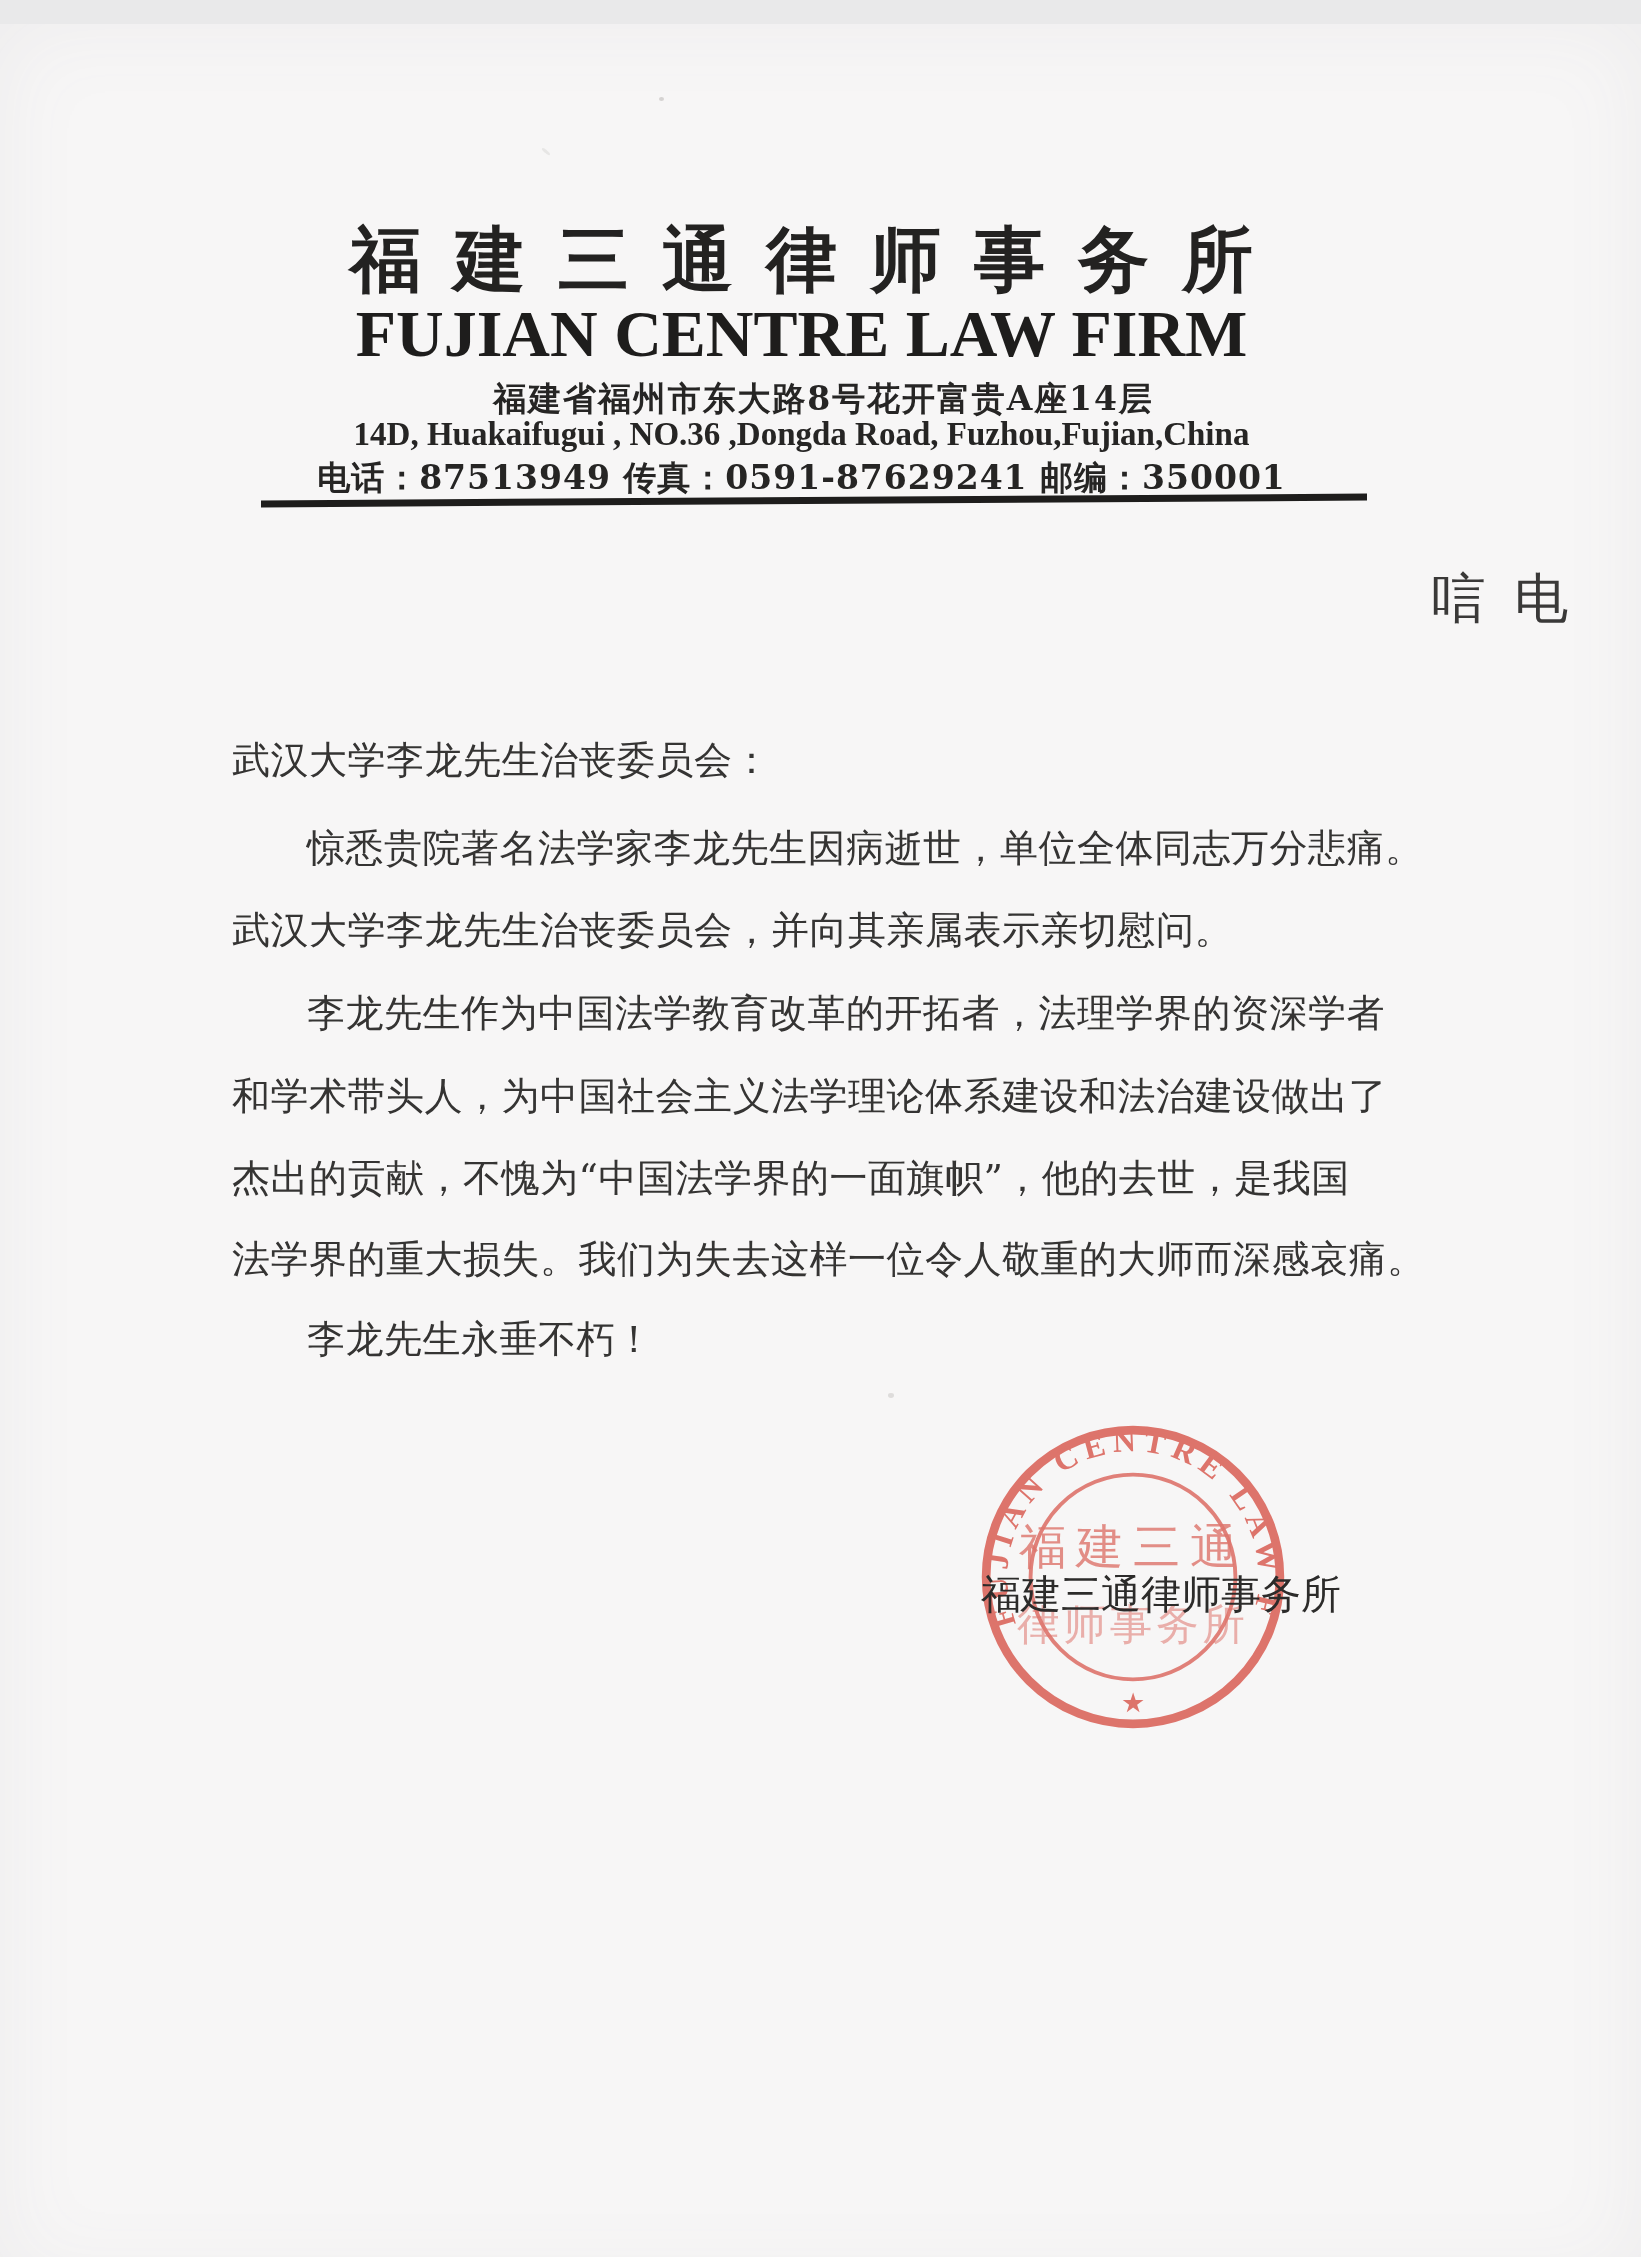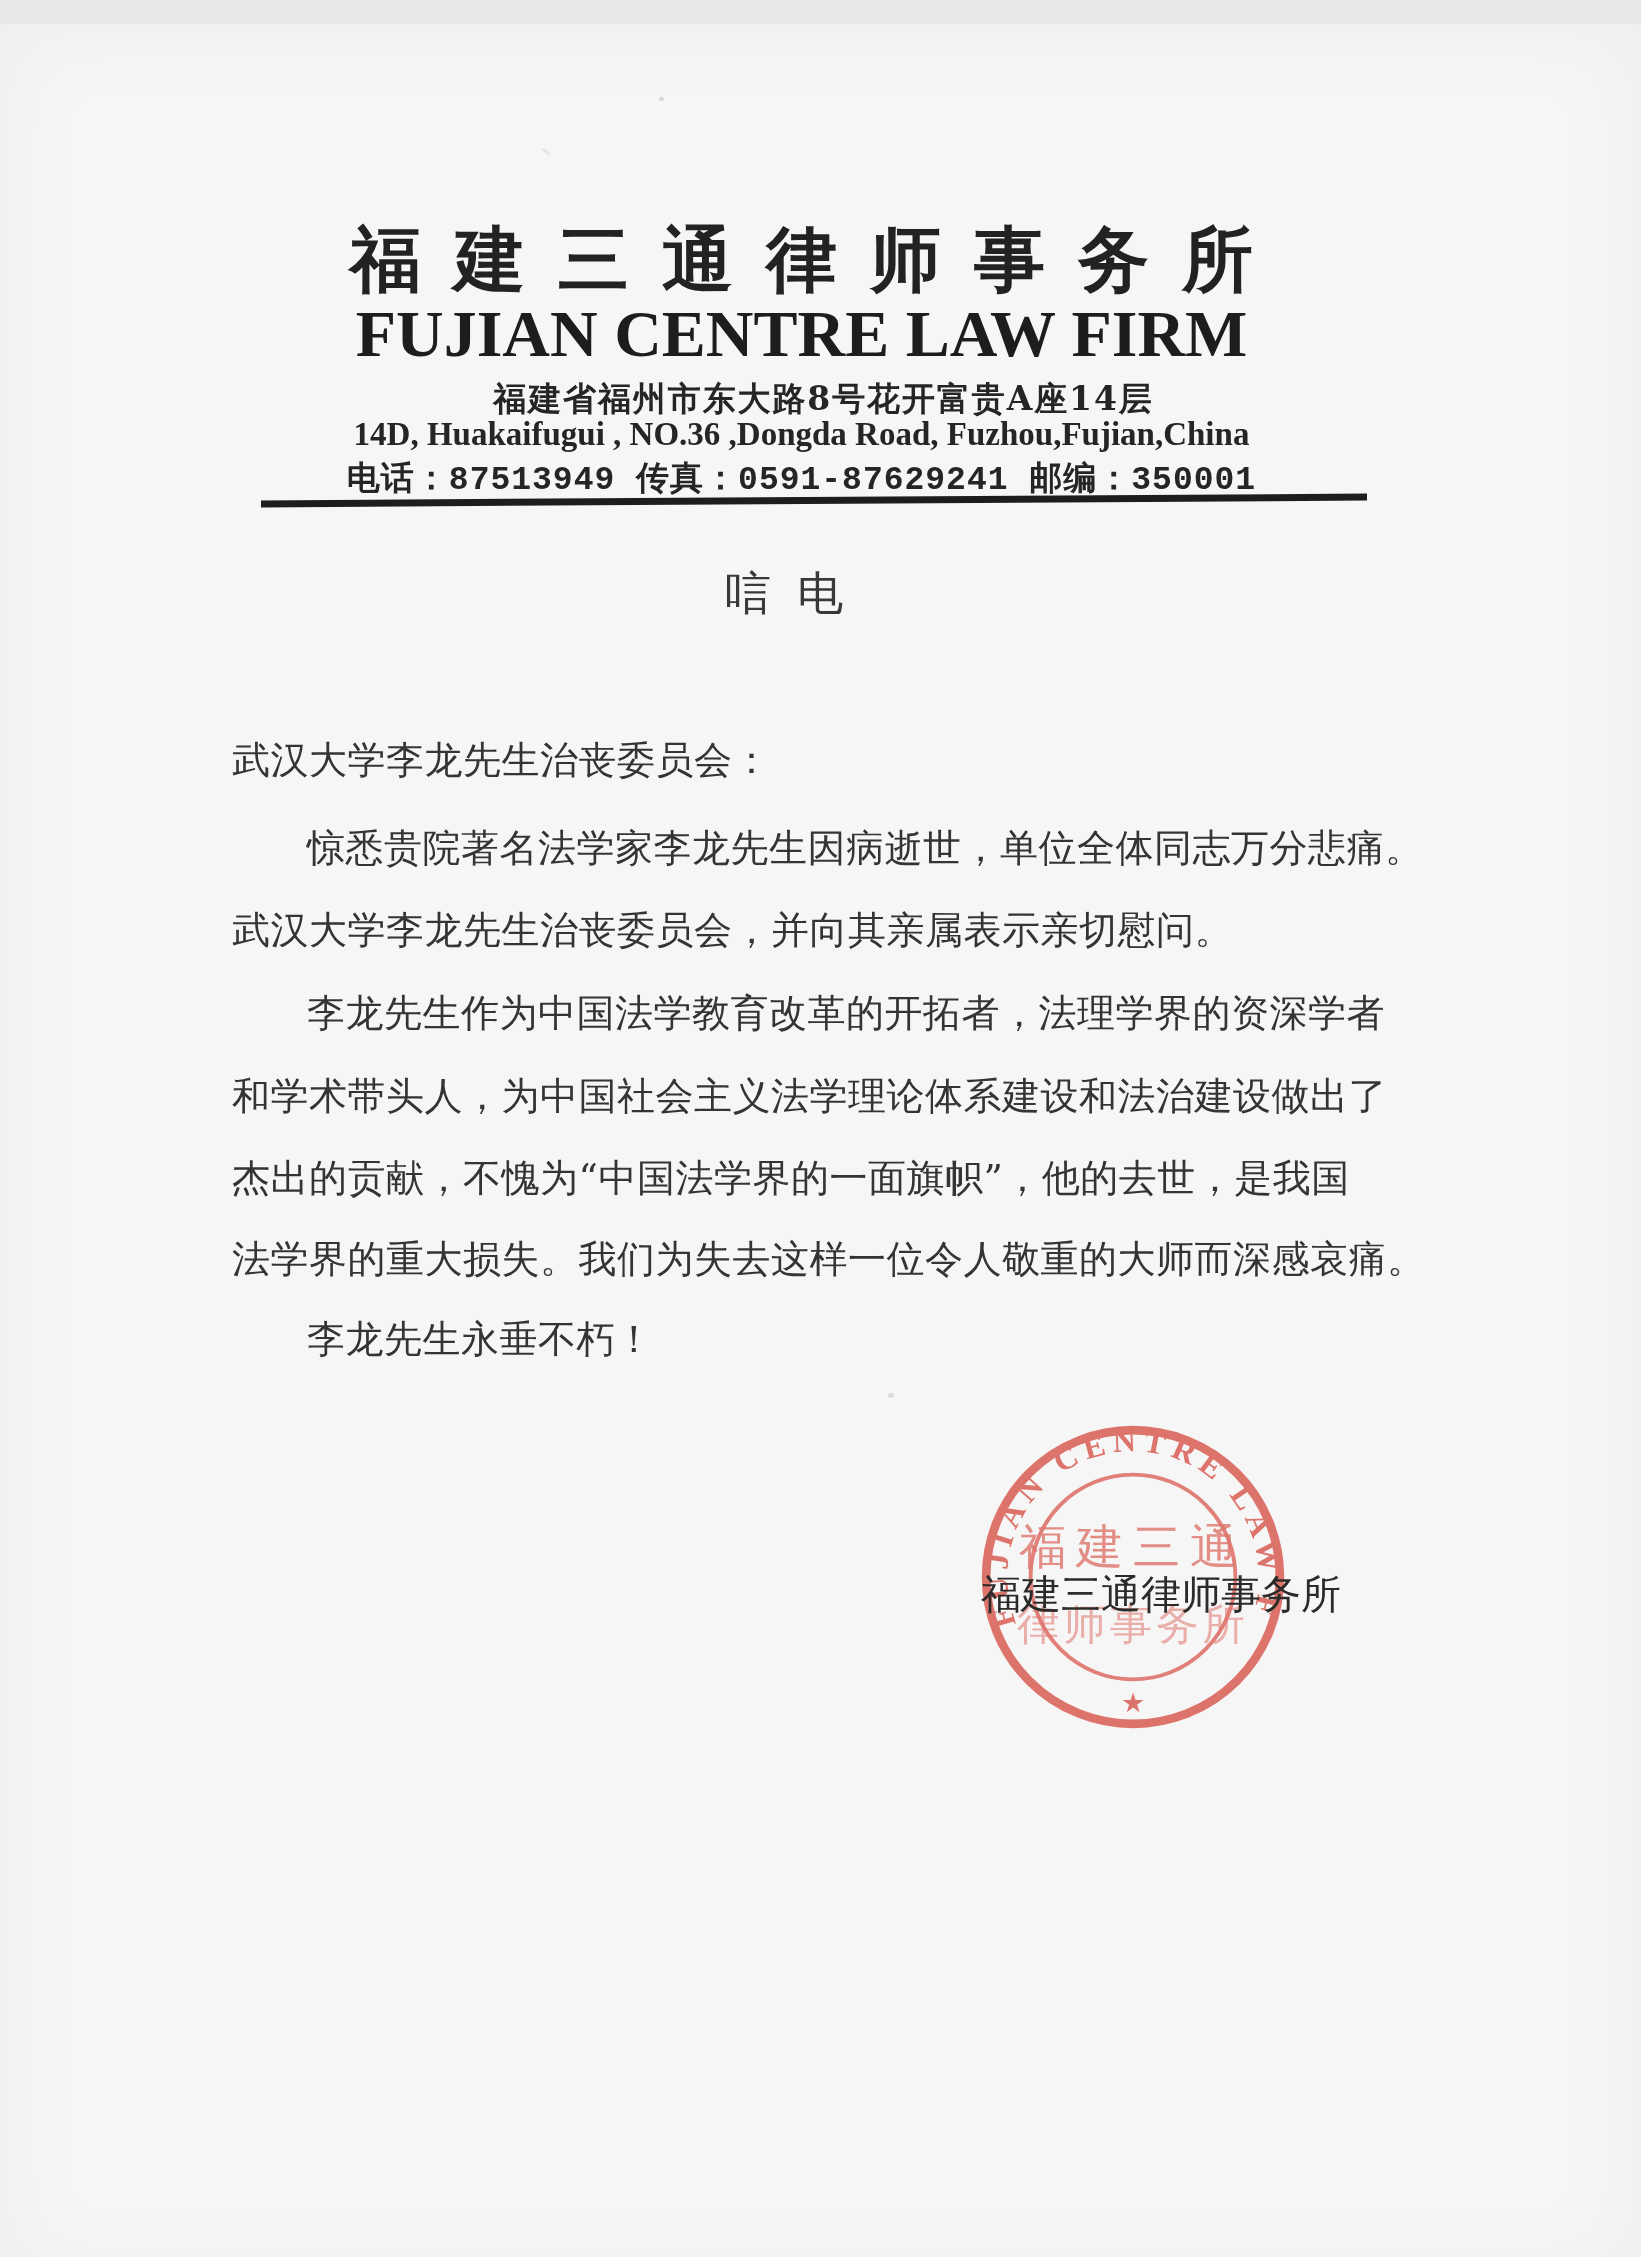--- a/index.html
+++ b/index.html
@@ -30,30 +30,30 @@
     position:absolute; left:0; top:353px; width:100%;
     font-size:33px; font-weight:700; letter-spacing:1.9px; color:#262524;padding-left:44px;
   }
   .addr-en {
     position:absolute; left:0; top:392px; width:100%;
     font-family:"Liberation Serif", serif;
     font-size:33px; font-weight:700; color:#262524;
   }
   .contact {
     position:absolute; left:0; top:432px; width:100%;
-    font-size:33px; font-weight:700; letter-spacing:1px; color:#262524;font-family:Liberation Mono, monospace;
+    font-size:33px; font-weight:700; letter-spacing:1px; color:#262524;
   }
   .rule {
     position:absolute; left:261px; top:473px; width:1106px; height:6.8px;
     background:#1e1d1c; transform:rotate(-0.35deg);
   }
   
   .doc-title {
-    position:absolute; left:0; top:539px; width:1574px; text-align:center;
-    font-size:46px; letter-spacing:5.8px; color:#3a3938; white-space:nowrap;
+    position:absolute; left:0; top:539px; width:1574px; text-align:right;
+    font-size:54px; letter-spacing:5.8px; color:#3a3938; white-space:nowrap;
   }
   .body-line {
     position:absolute; left:232px; width:1255px;
     font-size:38px; line-height:46px; color:#353433;
     white-space:nowrap; letter-spacing:0.5px;
   }
   .indent { padding-left:75px; }
   
   .signature {
     position:absolute; left:981px; top:1543px;

